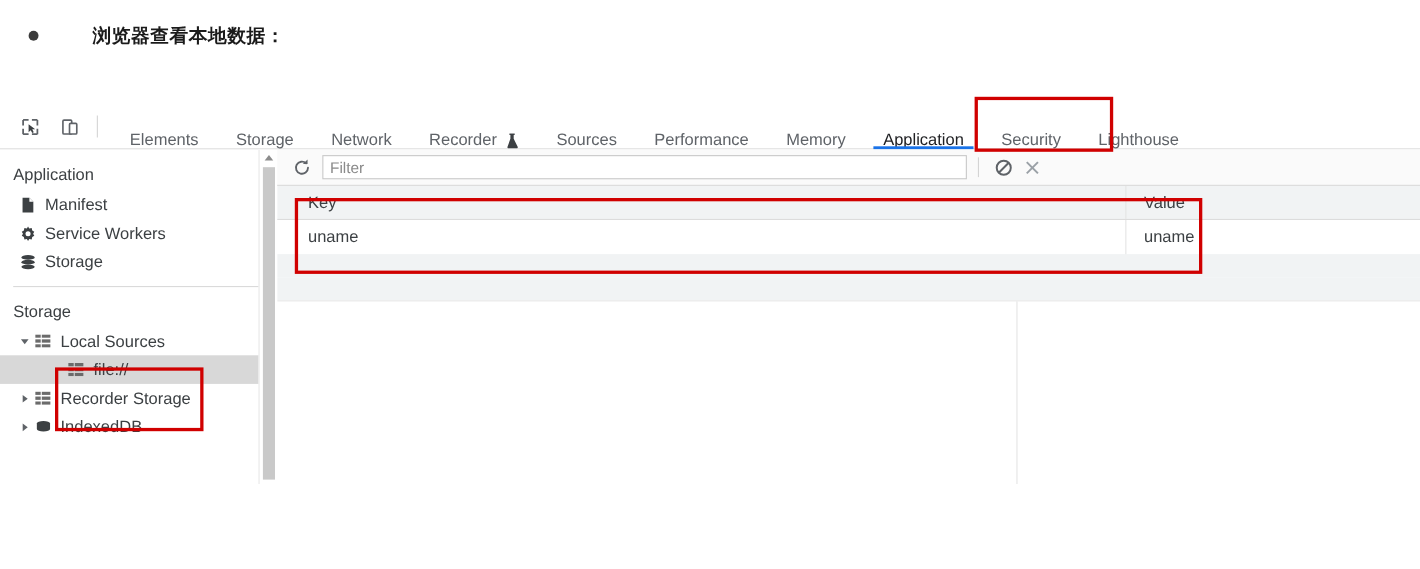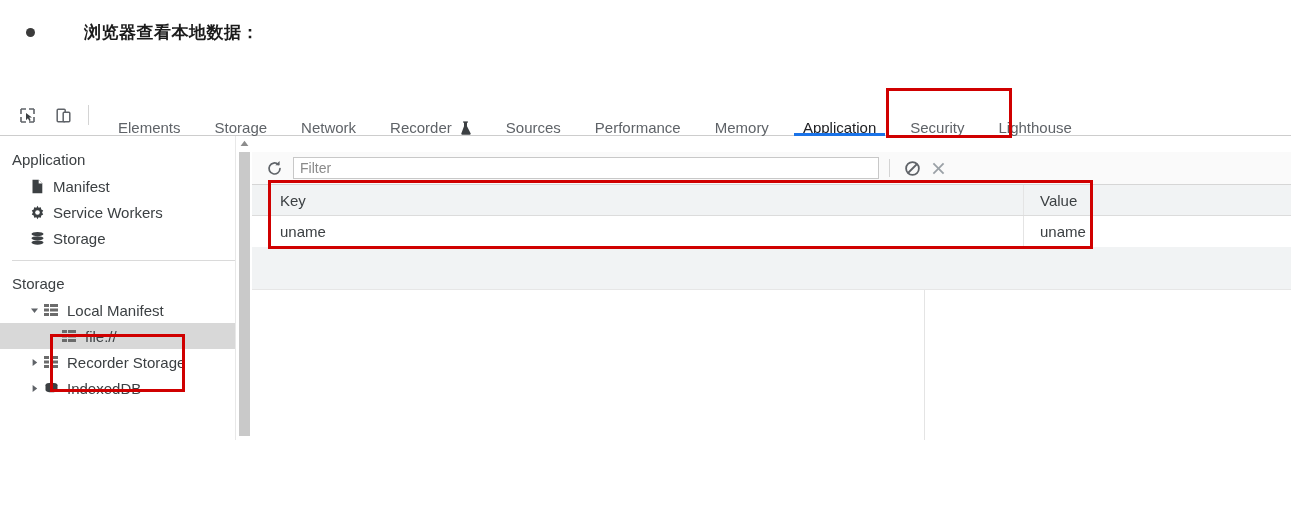--- a/index.html
+++ b/index.html
@@ -117,21 +117,21 @@
   .side-row {
     height: 26px;
     display: flex;
     align-items: center;
     font-size: 15px;
     color: #3c4043;
     padding-left: 12px;
     cursor: pointer;
     white-space: nowrap;
   }
-  .side-row.lvl1 { padding-left: 28px; align-items: center; }
+  .side-row.lvl1 { padding-left: 16px; align-items: center; }
   .side-row.lvl2 { padding-left: 60px; }
   .side-row.selected { background: #d8d8d8; }
   .side-row .twisty {
     width: 12px; margin-right: 2px;
     display: inline-flex; align-items: center; justify-content: center;
     flex: 0 0 auto;
   }
   .side-row .ico {
     width: 18px; margin-right: 7px;
     display: inline-flex; align-items: center; justify-content: center;
@@ -162,21 +162,20 @@
     background: #c9c9c9;
   }
 
   
   #storage-panel {
     flex: 1 1 auto;
     position: relative;
     background: #ffffff;
     display: flex;
     flex-direction: column;
-    margin-top: 16px;
   }
   #filter-bar {
     height: 33px;
     display: flex;
     align-items: center;
     border-bottom: 1px solid #d6d6d6;
     background: #fafafa;
     padding-left: 9px;
     flex: 0 0 auto;
   }
@@ -385,21 +384,21 @@
         <span class="ico">
           <svg width="14" height="12" viewBox="0 0 14 12">
             <rect x="0" y="0" width="5" height="3" fill="#6b6b6b"></rect>
             <rect x="6" y="0" width="8" height="3" fill="#6b6b6b"></rect>
             <rect x="0" y="4.5" width="5" height="3" fill="#6b6b6b"></rect>
             <rect x="6" y="4.5" width="8" height="3" fill="#6b6b6b"></rect>
             <rect x="0" y="9" width="5" height="3" fill="#6b6b6b"></rect>
             <rect x="6" y="9" width="8" height="3" fill="#6b6b6b"></rect>
           </svg>
         </span>
-        <span>Local Manifest</span>
+        <span>Local Sources</span>
       </div>
 
       <div class="side-row lvl2 selected">
         <span class="ico">
           <svg width="14" height="12" viewBox="0 0 14 12">
             <rect x="0" y="0" width="5" height="3" fill="#6b6b6b"></rect>
             <rect x="6" y="0" width="8" height="3" fill="#6b6b6b"></rect>
             <rect x="0" y="4.5" width="5" height="3" fill="#6b6b6b"></rect>
             <rect x="6" y="4.5" width="8" height="3" fill="#6b6b6b"></rect>
             <rect x="0" y="9" width="5" height="3" fill="#6b6b6b"></rect>

